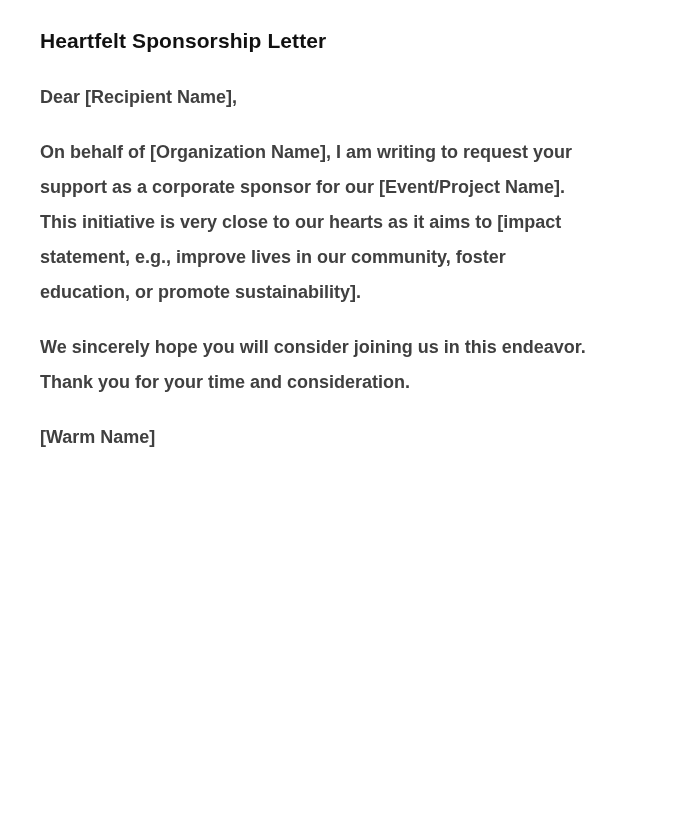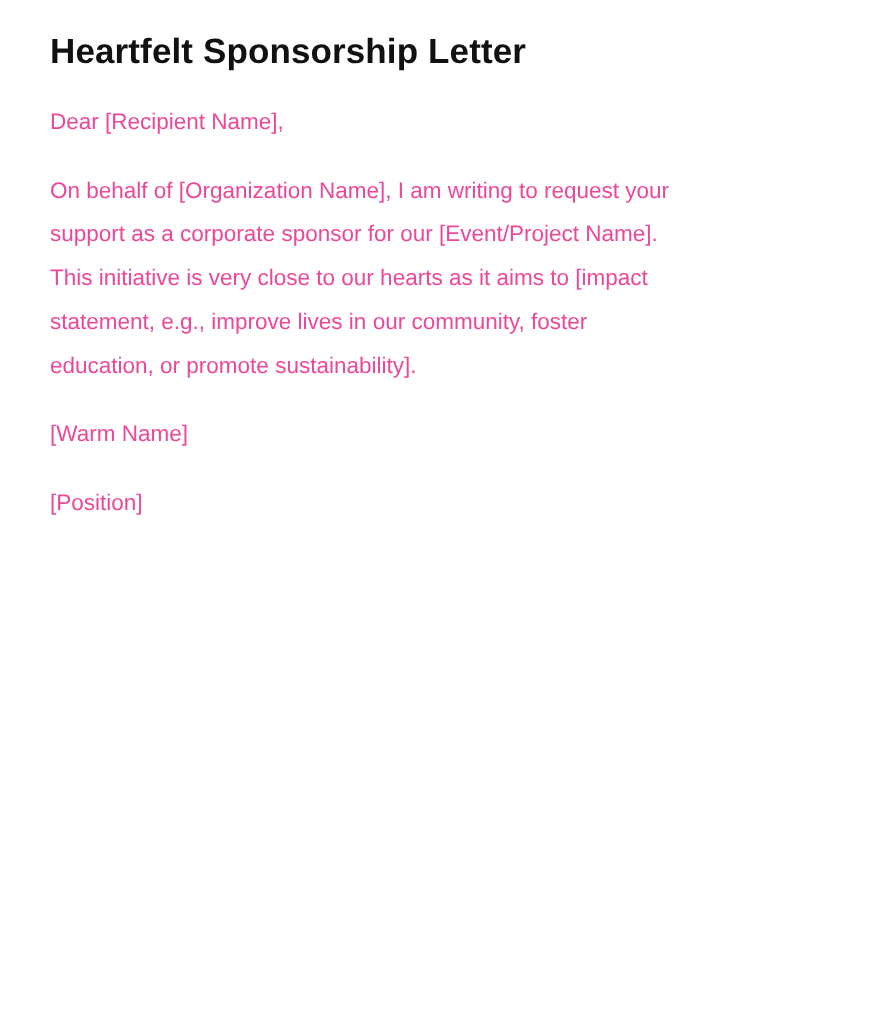--- a/index.html
+++ b/index.html
@@ -12,50 +12,51 @@
     width: 700px;
     height: 817px;
     box-sizing: border-box;
     background: #ffffff;
     padding: 26px 40px 0 40px;
     font-family: "Liberation Sans", "DejaVu Sans", sans-serif;
     overflow: hidden;
   }
   .doc-title {
     margin: 0 0 24px 0;
-    font-size: 28px;
+    font-size: 21px;
     line-height: 30px;
     font-weight: 700;
     color: #111111;
     letter-spacing: 0.1px;
   }
   .doc-para {
     margin: 4px 0 20px 0;
     max-width: 640px;
     font-size: 18px;
     line-height: 35px;
-    font-weight: 400;
-    color: #ec4899;
+    font-weight: 700;
+    color: #404040;
     white-space: pre-line;
   }
 </style>
 </head>
 <body>
 
 <div class="page">
   <h1 class="doc-title">Heartfelt Sponsorship Letter</h1>
 
   <p class="doc-para">Dear [Recipient Name],</p>
 
   <p class="doc-para">On behalf of [Organization Name], I am writing to request your
 support as a corporate sponsor for our [Event/Project Name].
 This initiative is very close to our hearts as it aims to [impact
 statement, e.g., improve lives in our community, foster
 education, or promote sustainability].</p>
 
 
+  <p class="doc-para">We sincerely hope you will consider joining us in this endeavor.
+Thank you for your time and consideration.</p>
 
 
   <p class="doc-para">[Warm Name]</p>
 
-  <p class="doc-para">[Position]</p>
 
 </div>
 
 </body></html>

